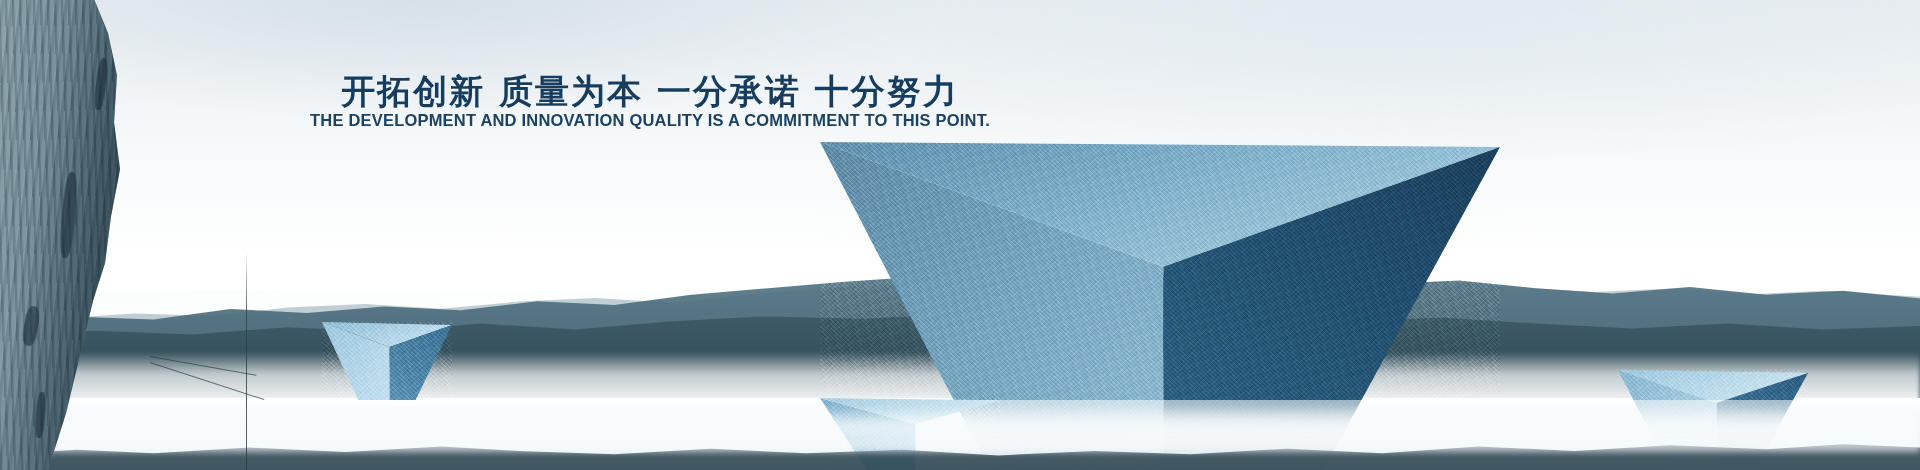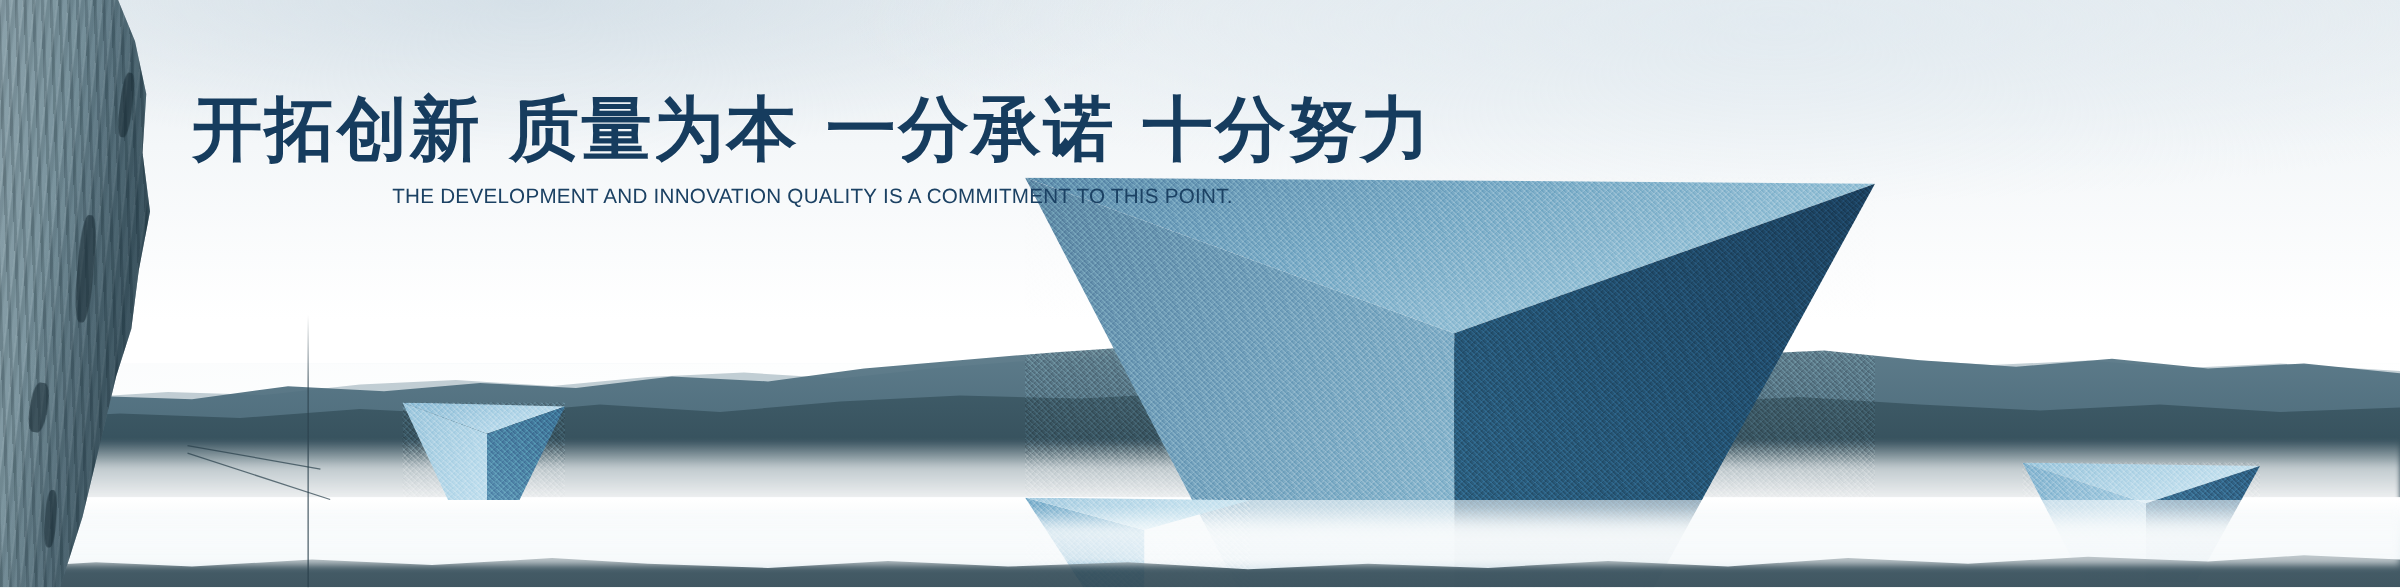--- a/index.html
+++ b/index.html
@@ -176,29 +176,28 @@
     background:linear-gradient(212deg,#2c5b7d 0%,#3f7598 55%,#5a90b2 100%);
     clip-path:polygon(100% 3%, 52% 34%, 52% 100%, 73% 100%);
   }
 
   
   #text-block {
     position:absolute; left:0; top:72px; width:1300px; text-align:center;
     z-index:20;
   }
   #headline {
-    font-size:56px; font-weight:bold; letter-spacing:2px;
+    font-size:34px; font-weight:bold; letter-spacing:2px;
     color:#163c5e; line-height:1.15;
     font-family:"DejaVu Sans","Liberation Sans",sans-serif;
     text-shadow:0 1px 0 rgba(255,255,255,.55);
     white-space:nowrap;
   }
   #subtitle {
-    margin-top:12px;
-    font-size:16.5px; font-weight:normal; letter-spacing:.2px;
+    font-size:16.5px; font-weight:bold; letter-spacing:.2px;
     color:#1b4163;
     font-family:"Liberation Sans","DejaVu Sans",sans-serif;
     white-space:nowrap;
   }
 </style>
 </head>
 <body>
 
 <div id="banner">
 

